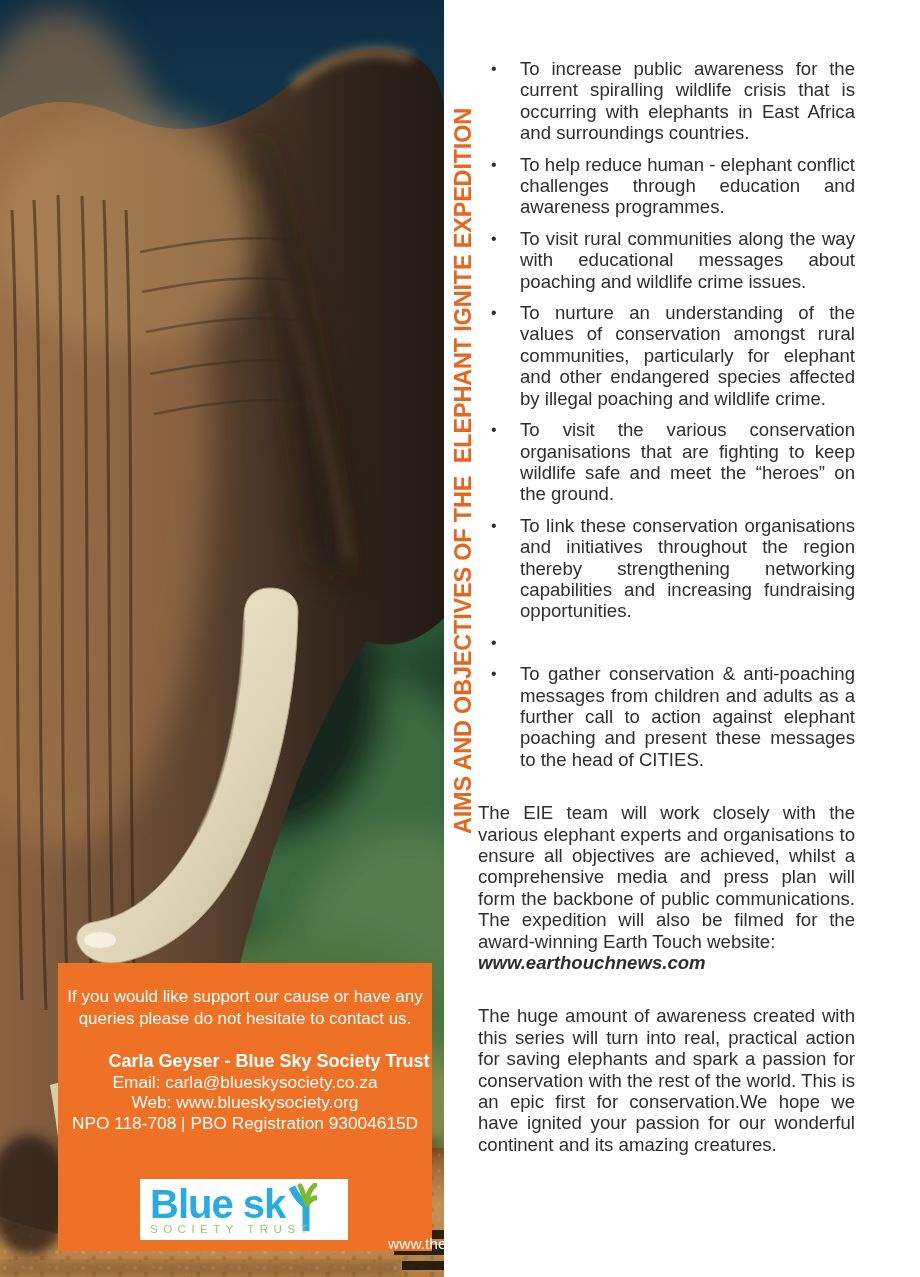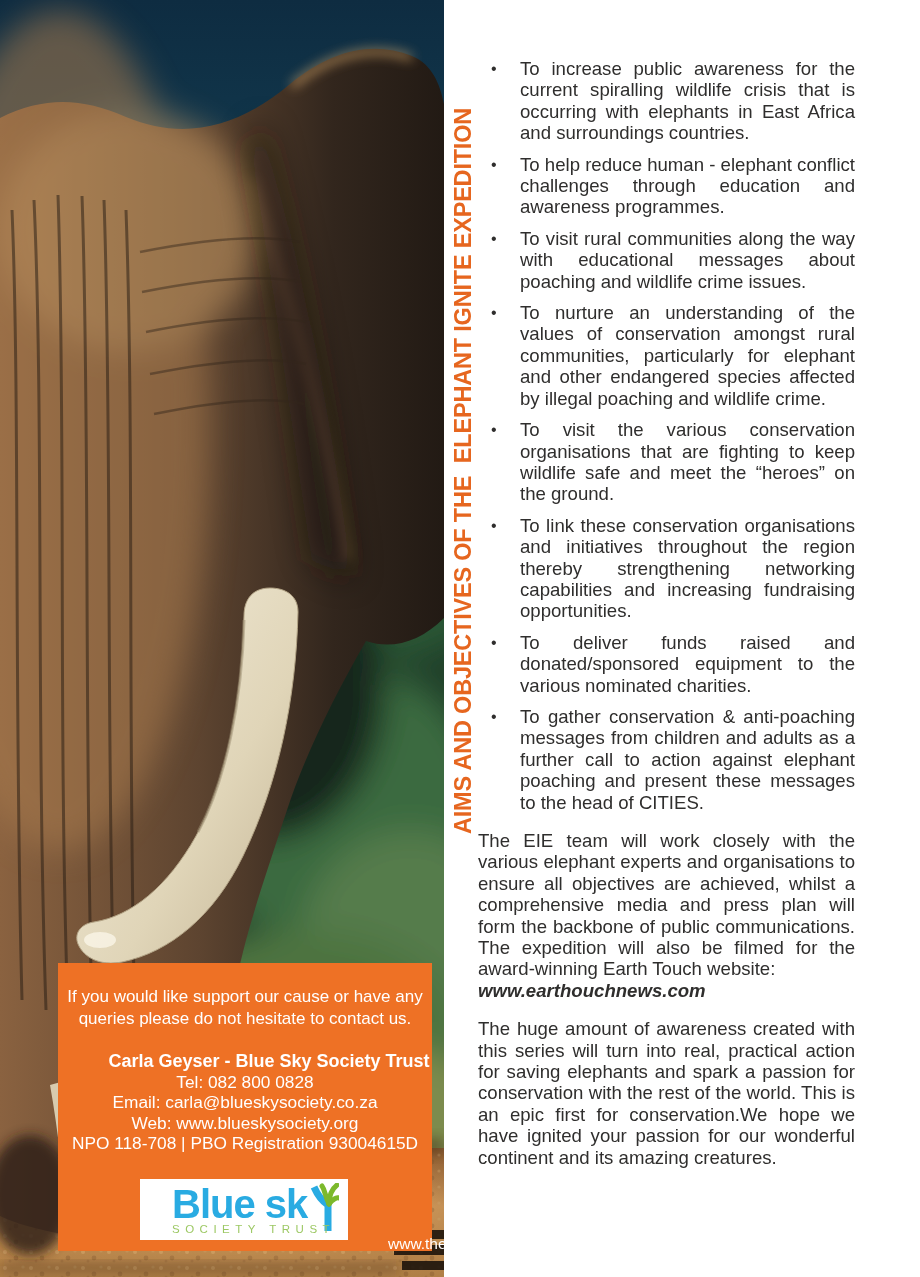--- a/index.html
+++ b/index.html
@@ -16,37 +16,37 @@
     position:absolute;left:448px;top:62px;height:772px;width:30px;
     writing-mode:vertical-rl;transform:rotate(180deg);
     font-size:23.5px;font-weight:bold;letter-spacing:-0.2px;
     color:#e6661f;white-space:pre;line-height:30px;
   }
   
   .content{position:absolute;left:478px;top:58px;width:377px;font-size:18.6px;line-height:21.4px;}
   .obj{display:flex;margin-bottom:10px;}
   .obj .dot{flex:0 0 42px;padding-left:13px;box-sizing:border-box;font-size:16px;}
   .obj .txt{flex:1;text-align:justify;}
-  .para{text-align:justify;margin-top:17px;}
+  .para{text-align:justify;margin-top:32px;}
   .para .url{font-weight:bold;display:block;text-align:left;font-style:italic;}
   .para.second{}
   
   .contact{
     position:absolute;left:58px;top:963px;width:374px;height:288px;
     background:#ee7125;color:#ffffff;text-align:center;box-sizing:border-box;
     padding-top:23px;
   }
   .contact .intro{font-size:17px;line-height:21.5px;}
   .contact .name{margin-top:22px;font-weight:bold;font-size:18px;line-height:20.5px;padding-left:48px;}
   .contact .line{font-size:17.3px;line-height:20.5px;}
   
   .logo-box{
     position:absolute;left:140px;top:1179px;width:208px;height:61px;background:#ffffff;
     display:flex;flex-direction:column;justify-content:center;align-items:flex-start;
-    padding-left:32px;box-sizing:border-box;
+    padding-left:10px;box-sizing:border-box;
   }
   .logo-row{display:flex;align-items:flex-end;height:36px;}
   .logo-word{font-size:40px;font-weight:bold;color:#29abe2;letter-spacing:-1px;line-height:32px;}
   .logo-y{width:30px;height:50px;margin-left:2px;margin-bottom:-13px;}
   .logo-tag{font-size:11.5px;color:#9cc863;letter-spacing:5.5px;margin-top:3px;}
   
   .site-url{
     position:absolute;left:388px;top:1197px;width:56px;height:18px;overflow:hidden;
     color:#ffffff;font-size:15.5px;white-space:nowrap;margin-top:38px;
   }
@@ -182,41 +182,39 @@
     <div class="obj">
       <span class="dot">•</span>
       <div class="txt">To visit the various conservation organisations that are fighting to keep wildlife safe and meet the “heroes” on the ground.</div>
     </div>
     <div class="obj">
       <span class="dot">•</span>
       <div class="txt">To link these conservation organisations and initiatives throughout the region thereby strengthening networking capabilities and increasing fundraising opportunities.</div>
     </div>
     <div class="obj">
       <span class="dot">•</span>
-      <div class="txt">To deliver funds raised and donated/sponsored equipment to the various nominated charities.</div>
     </div>
     <div class="obj">
       <span class="dot">•</span>
       <div class="txt">To gather conservation &amp; anti-poaching messages from children and adults as a further call to action against elephant poaching and present these messages to the head of CITIES.</div>
     </div>
 
     <div class="para">
       <span>The EIE team will work closely with the various elephant experts and organisations to ensure all objectives are achieved, whilst a comprehensive media and press plan will form the backbone of public communications. The expedition will also be filmed for the award-winning Earth Touch website:</span>
       <span class="url">www.earthouchnews.com</span>
     </div>
     <div class="para second">The huge amount of awareness created with this series will turn into real, practical action for saving elephants and spark a passion for conservation with the rest of the world. This is an epic first for conservation.We hope we have ignited your passion for our wonderful continent and its amazing creatures.</div>
   </div>
 
   <div class="contact">
     <div class="intro">
       <div>If you would like support our cause or have any</div>
       <div>queries please do not hesitate to contact us.</div>
     </div>
     <div class="name">Carla Geyser - Blue Sky Society Trust</div>
-    <div class="line">Tel: 082 800 0828</div>
     <div class="line">Email: carla@blueskysociety.co.za</div>
     <div class="line">Web: www.blueskysociety.org</div>
     <div class="line">NPO 118-708 | PBO Registration 93004615D</div>
   </div>
 
   <div class="logo-box">
     <div class="logo-row">
       <span class="logo-word">Blue sk</span>
       <svg class="logo-y" viewBox="0 0 30 50" xmlns="http://www.w3.org/2000/svg">
         <path d="M5,4 C9,13 13,18 19,22 L19,48" stroke="#29abe2" stroke-width="7" fill="none"></path>

